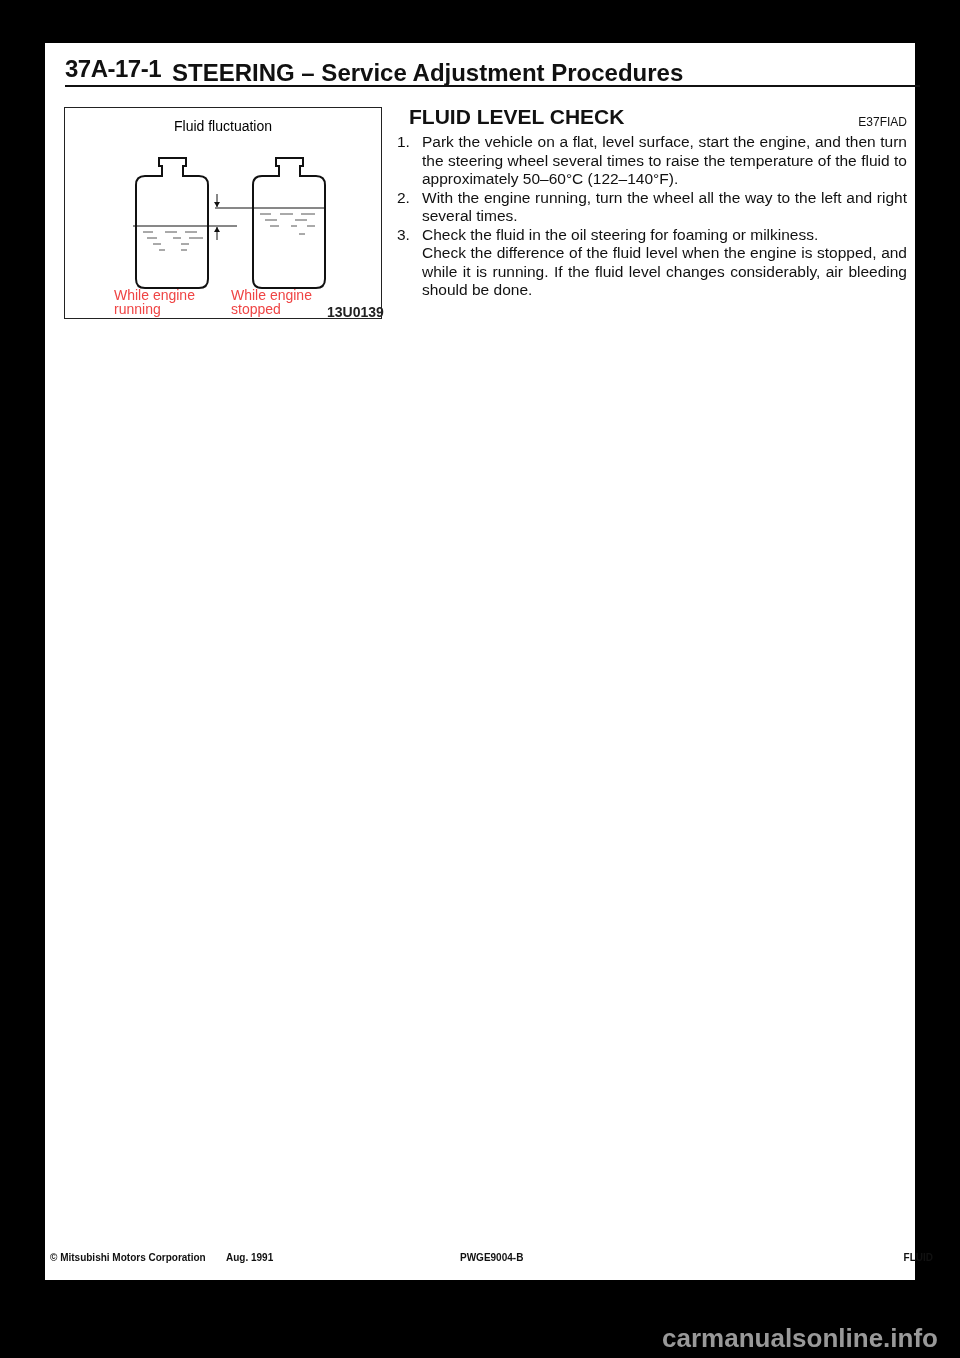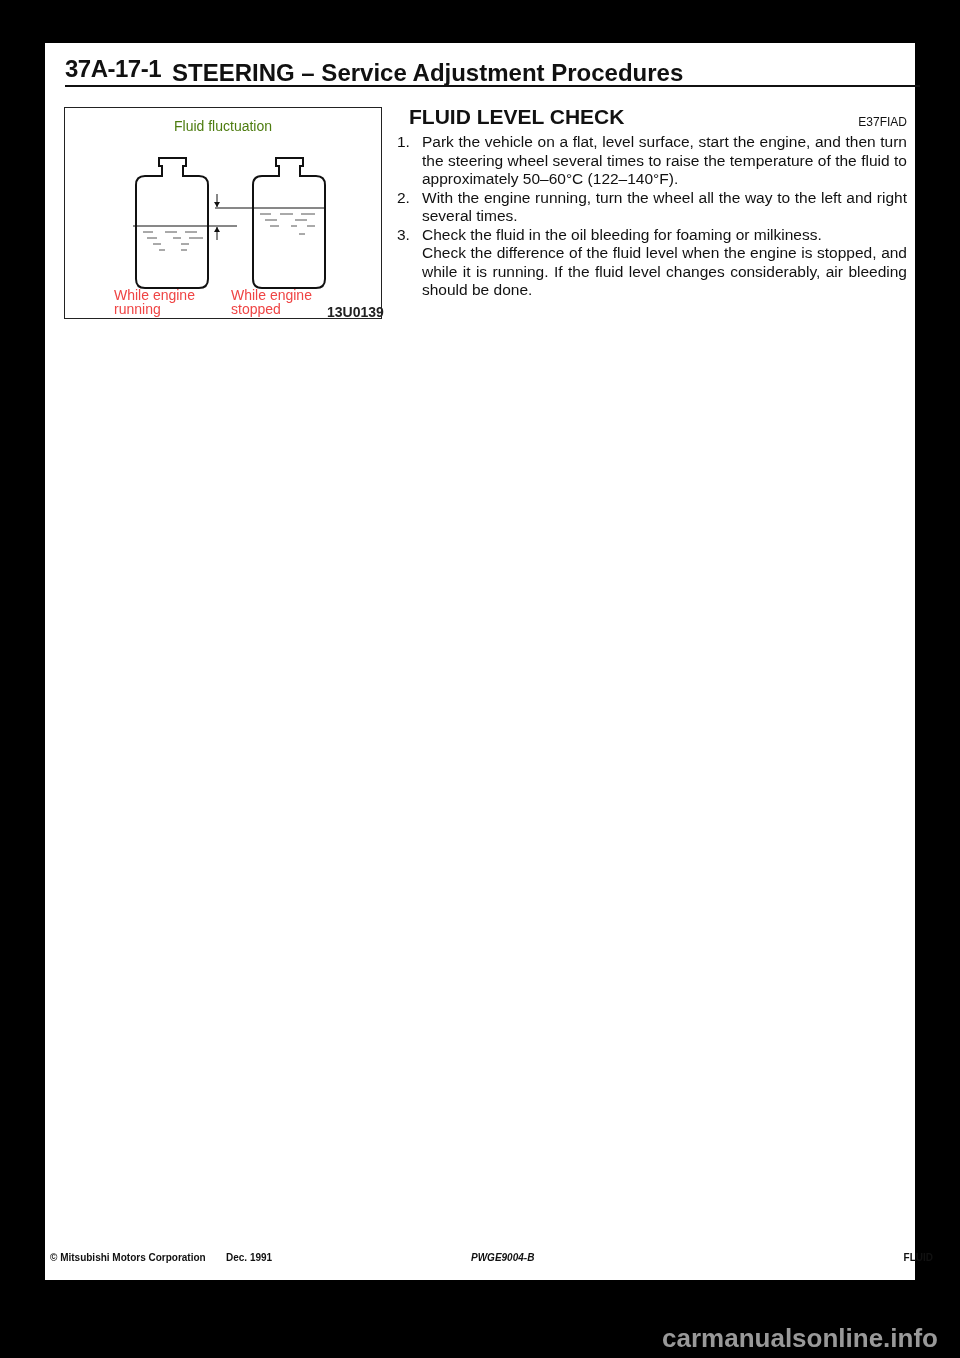--- a/index.html
+++ b/index.html
@@ -18,21 +18,21 @@
     position: absolute; left: 0; top: 0; font-weight: bold; font-size: 24px; letter-spacing: -0.5px; text-align: right;
   }
   .section-title {
     position: absolute; left: 107px; top: 4px; font-weight: bold; font-size: 24px;
   }
   .figure {
     position: absolute; left: 19px; top: 64px; width: 318px; height: 212px;
     border: 1.5px solid #222; box-sizing: border-box;
   }
   .figure-caption {
-    position: absolute; left: 0; width: 100%; top: 10px; text-align: center; font-size: 14px; color: #4d7c0f;
+    position: absolute; left: 0; width: 100%; top: 10px; text-align: center; font-size: 14px; color: #000000;
   }
   .figure svg { position: absolute; left: 0; top: 0; }
   .fig-label {
     position: absolute; font-size: 14px; line-height: 14px; color: #ef4444;
   }
   .fig-code {
     position: absolute; font-size: 14px; font-weight: bold; color: #222;
   }
   .content {
     position: absolute; left: 352px; top: 62px; width: 510px;
@@ -127,27 +127,27 @@
       <li>
         <span class="num">1.</span>
         <span>Park the vehicle on a flat, level surface, start the engine, and then turn the steering wheel several times to raise the temperature of the fluid to approximately 50–60°C (122–140°F).</span>
       </li>
       <li>
         <span class="num">2.</span>
         <span>With the engine running, turn the wheel all the way to the left and right several times.</span>
       </li>
       <li>
         <span class="num">3.</span>
-        <div>Check the fluid in the oil bleeding for foaming or milkiness.</div>
+        <div>Check the fluid in the oil steering for foaming or milkiness.</div>
         <div>Check the difference of the fluid level when the engine is stopped, and while it is running. If the fluid level changes considerably, air bleeding should be done.</div>
       </li>
     </ol>
   </div>
 
   <div class="footer">
     <span style="left:5px;">© Mitsubishi Motors Corporation</span>
-    <span style="left:181px;">Dec. 1991</span>
-    <span style="left:426px;font-style:italic;">PWGE9004-B</span>
+    <span style="left:181px;">Aug. 1991</span>
+    <span style="left:415px;">PWGE9004-B</span>
     <span style="right:10px;">FLUID</span>
   </div>
 </div>
 
 <div class="watermark">carmanualsonline.info</div>
 
 </body></html>

